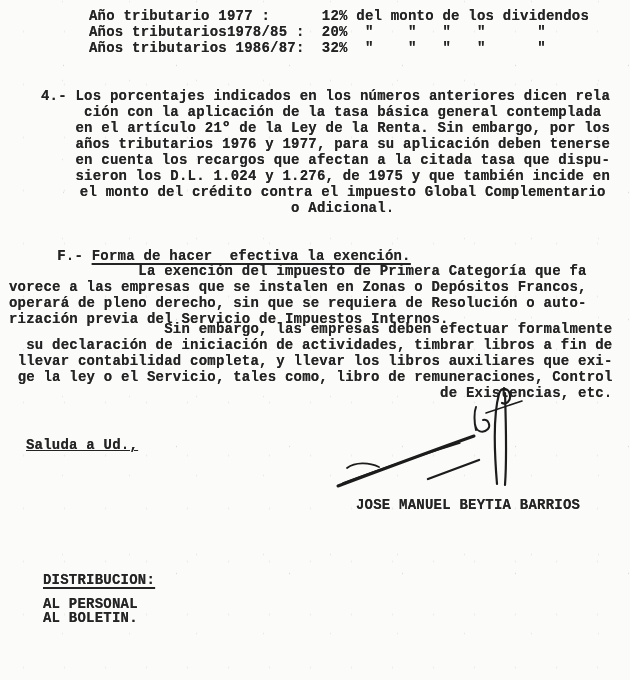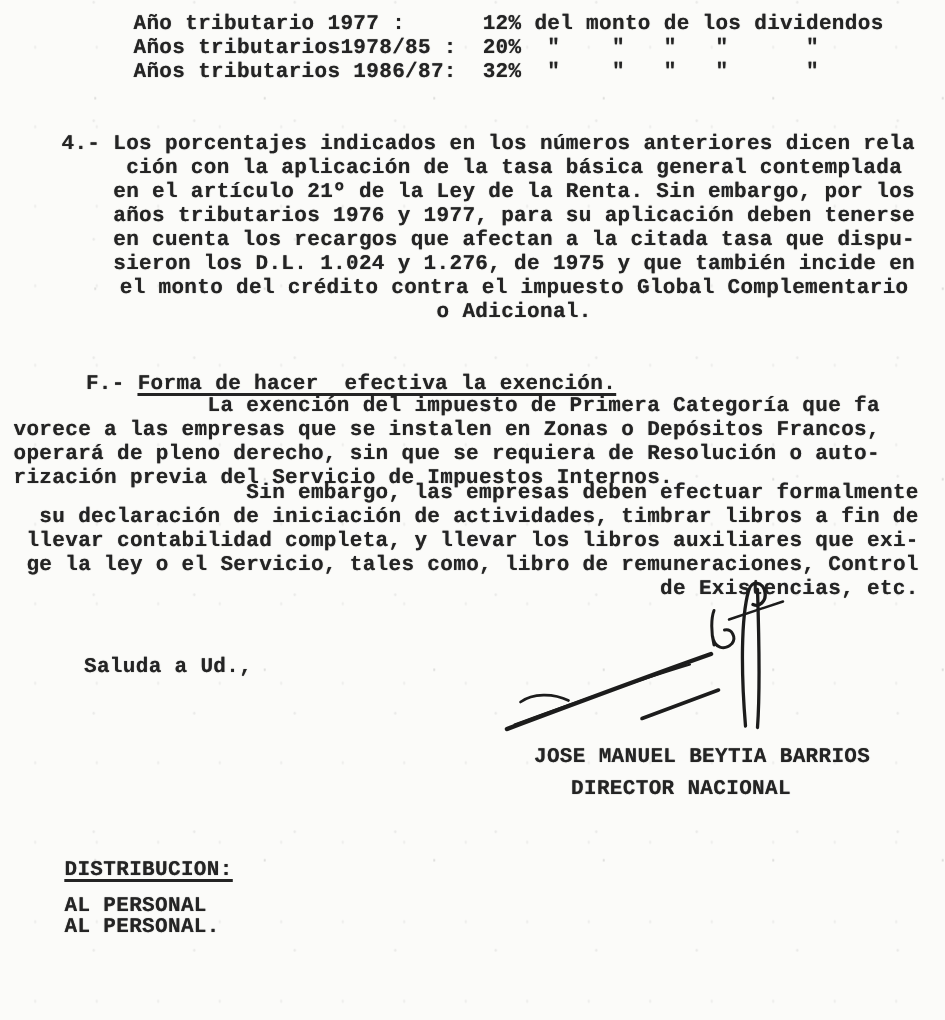--- a/index.html
+++ b/index.html
@@ -34,21 +34,21 @@
   .para-4 { left: 40px; top: 87px; line-height: 15.3px; text-align: center; }
   .section-f-heading { left: 40px; top: 232px; white-space: pre; }
   .section-f-heading .u {
     text-decoration: underline;
     text-decoration-thickness: 1.5px;
     text-underline-offset: 3px;
     margin-top: 24px;
   }
   .para-f1 { left: 8px; top: 262px; line-height: 13.5px; }
   .para-f2 { left: 8px; top: 320px; line-height: 14.5px; text-align: right; }
-  .salutation { left: 56px; top: 437px; }
+  .salutation { left: 26px; top: 437px; text-decoration: underline; }
   .sig-svg { left: 260px; top: 380px; width: 280px; height: 120px; }
   .sig-block { left: 341px; top: 497px; width: 226px; text-align: center; }
   .sig-name { white-space: pre; margin-left: 15px; }
   .sig-title { margin-top: 5px; white-space: pre; }
   .distribution-heading {
     left: 43px; top: 572px;
     text-decoration: underline;
     text-decoration-thickness: 1.5px;
     text-underline-offset: 3px;
     white-space: pre;
@@ -94,21 +94,20 @@
   <path stroke-width="1.4" d="M343,483 C372,472 430,452 460,443"></path>
   <path stroke-width="1.8" d="M347,468 C355,462 369,462 379,467"></path>
   <path stroke-width="2.4" d="M428,479 L479,460"></path>
   <path stroke-width="2" d="M476,430 C474,422 474,412 476,407 M475,424 C476,432 483,434 488,429 C491,425 488,419 483,420"></path>
   <path stroke-width="2.2" d="M497,484 C494,448 494,412 499,394 C501,386 509,388 510,395 C511,401 506,405 502,403 M505,393 C506,424 507,458 505,485"></path>
   <path stroke-width="1.6" d="M486,413 L522,401"></path>
 </svg>
 
 <div class="abs sig-block">
   <div class="sig-name">JOSE MANUEL BEYTIA BARRIOS</div>
-  <div class="sig-title">DIRECTOR NACIONAL</div>
 </div>
 
 <div class="abs distribution-heading">DISTRIBUCION:</div>
 
 <div class="abs distribution-items">
   <div>AL PERSONAL</div>
-  <div>AL PERSONAL.</div>
+  <div>AL BOLETIN.</div>
 </div>
 
 </body></html>

